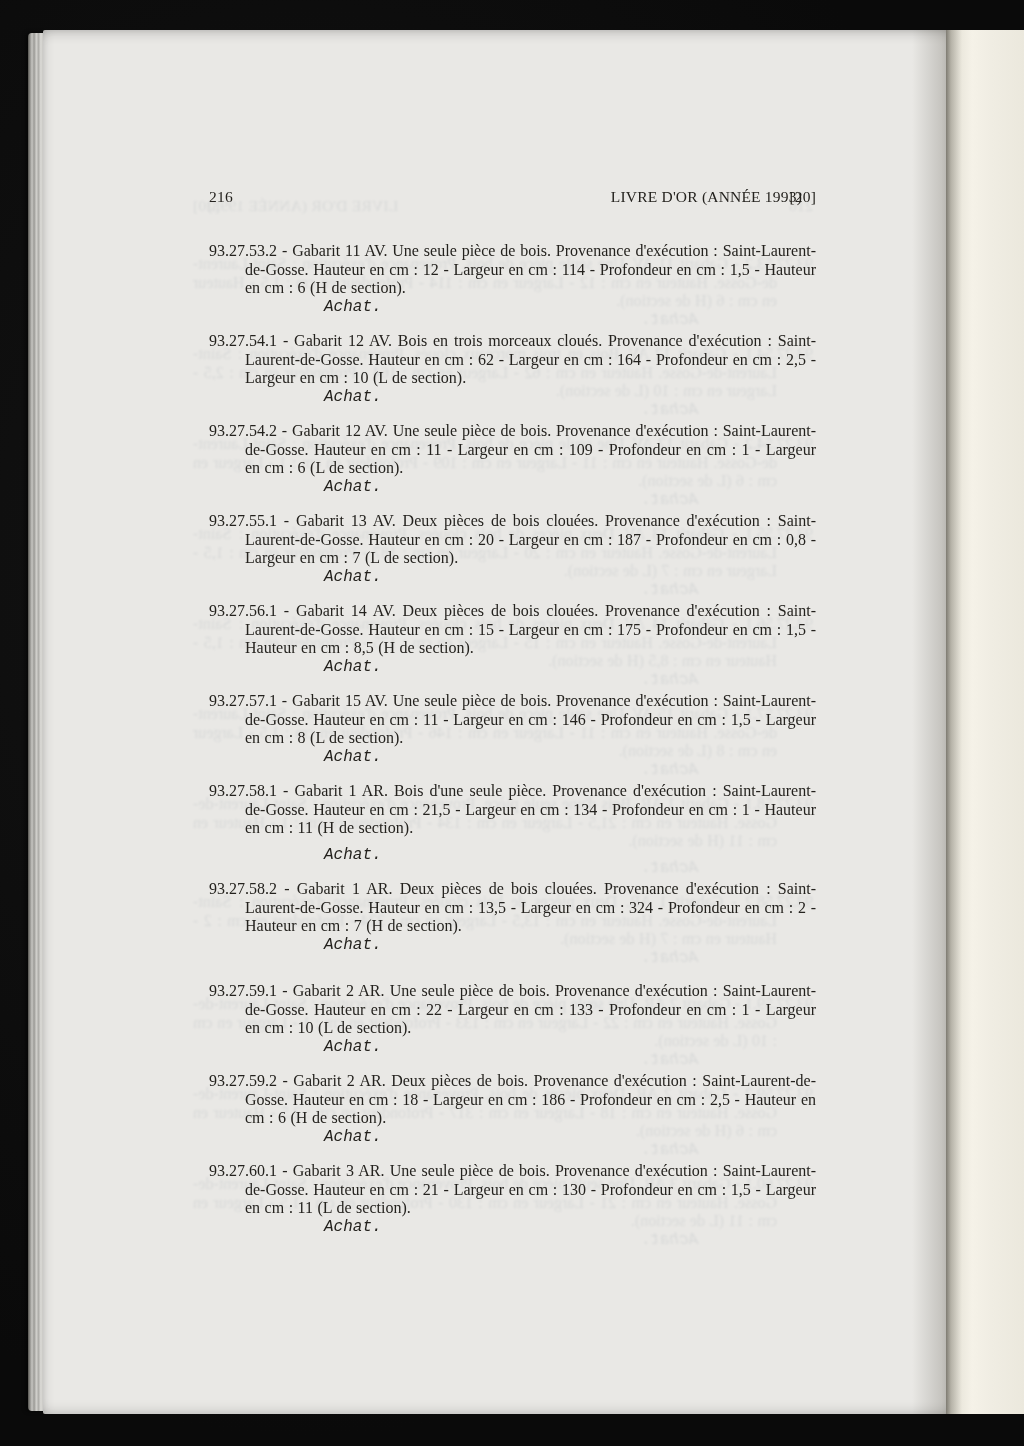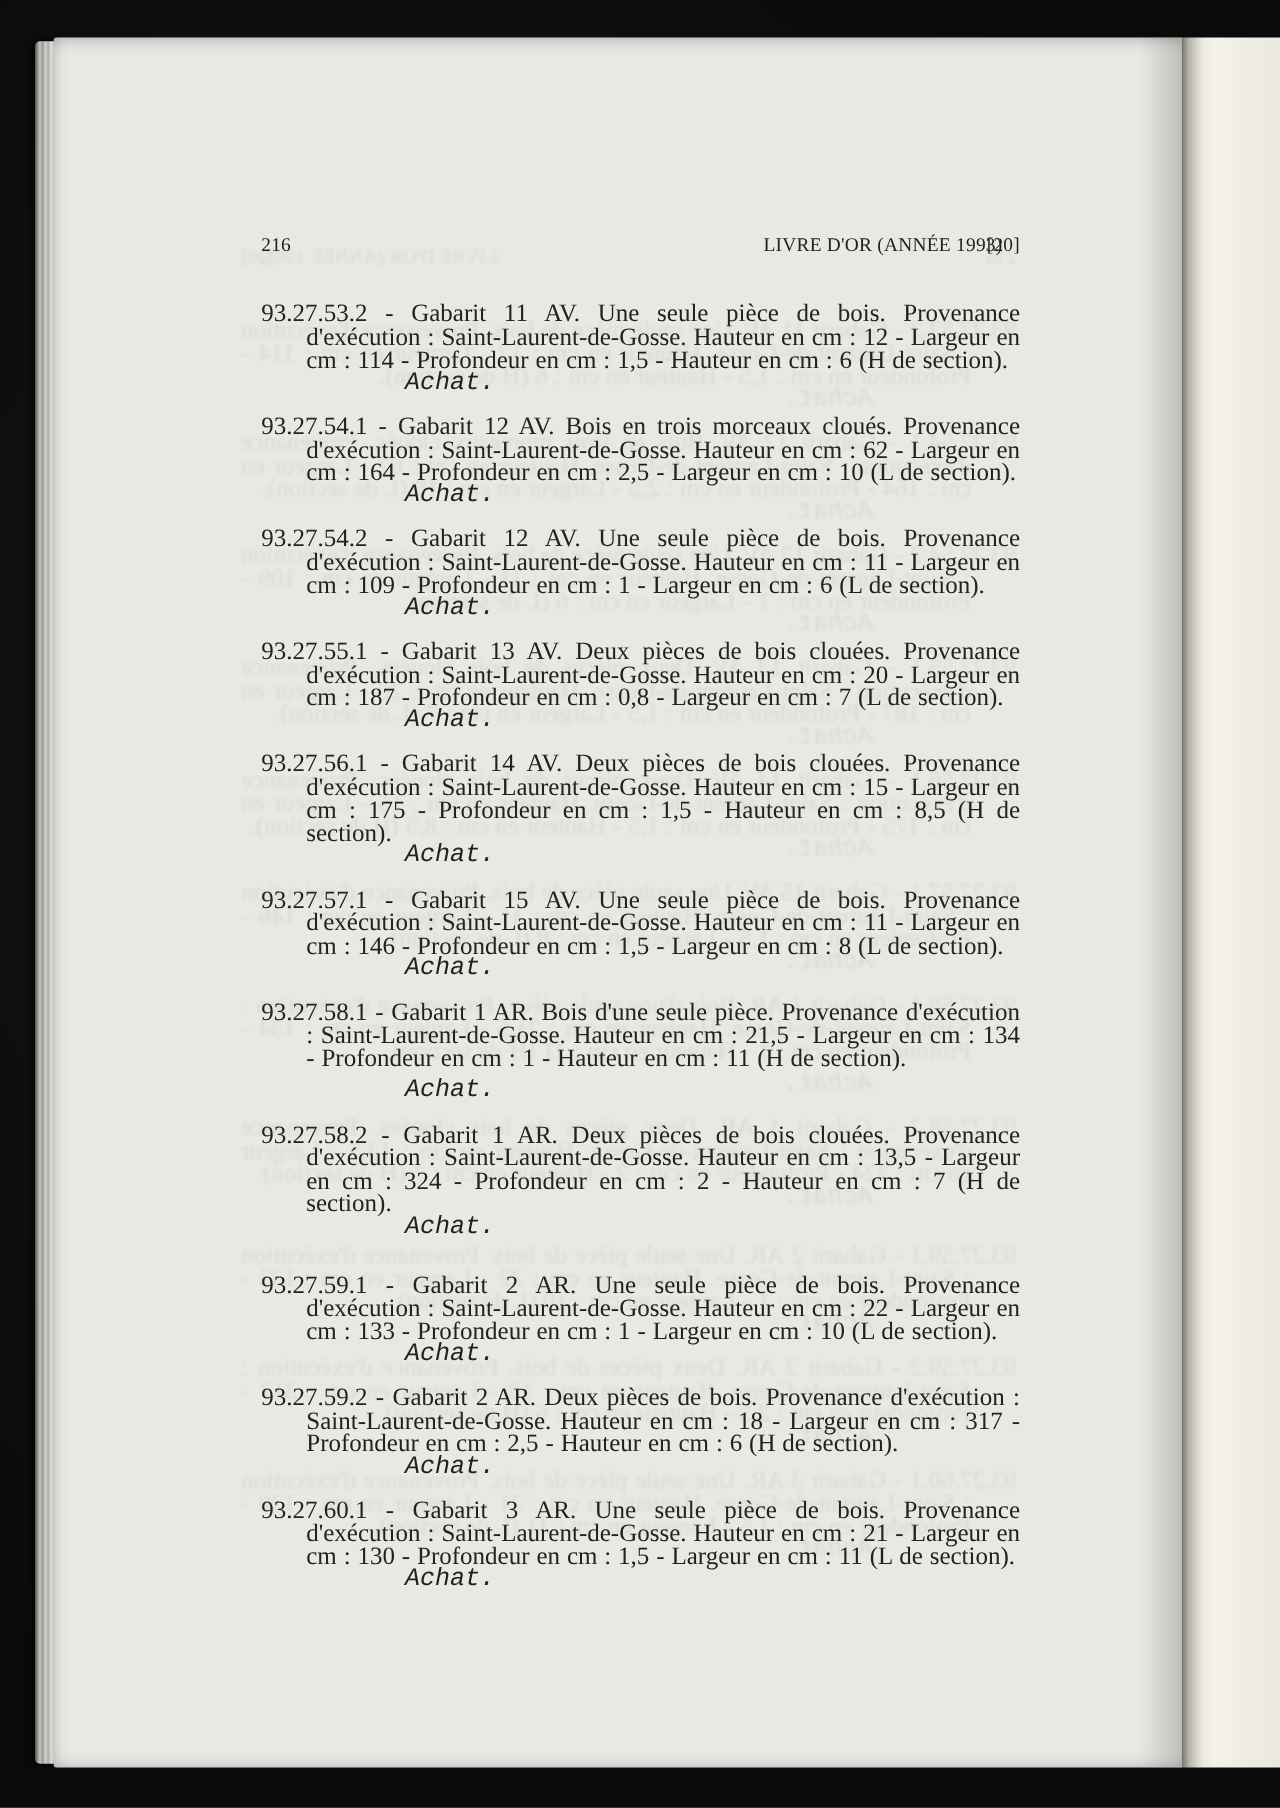--- a/index.html
+++ b/index.html
@@ -82,21 +82,21 @@
     letter-spacing: 0.2px;
   }
   .running-head .title {
     position: absolute;
     left: 0; right: 14px;
     text-align: right;
   }
   .running-head .folio, .running-head .colref { position: relative; }
   .entries {
     margin-top: 36px;
-    font-size: 20px;
+    font-size: 16px;
     line-height: 18.5px;
   }
   .entry { margin: 0 0 16px 0; }
   .entry-text {
     margin: 0;
     padding-left: 36px;
     text-indent: -36px;
     text-align: justify;
     word-spacing: 0.5px;
   }
@@ -244,21 +244,21 @@
     <p class="entry-text"><span class="entry-id">93.27.58.2</span><span class="entry-sep"> - </span><span class="entry-desc">Gabarit 1 AR. Deux pièces de bois clouées. Provenance d'exécution : Saint-Laurent-de-Gosse. Hauteur en cm : 13,5 - Largeur en cm : 324 - Profondeur en cm : 2 - Hauteur en cm : 7 (H de section).</span></p>
     <p class="entry-achat">Achat.</p>
   </div>
 
   <div class="entry">
     <p class="entry-text"><span class="entry-id">93.27.59.1</span><span class="entry-sep"> - </span><span class="entry-desc">Gabarit 2 AR. Une seule pièce de bois. Provenance d'exécution : Saint-Laurent-de-Gosse. Hauteur en cm : 22 - Largeur en cm : 133 - Profondeur en cm : 1 - Largeur en cm : 10 (L de section).</span></p>
     <p class="entry-achat">Achat.</p>
   </div>
 
   <div class="entry">
-    <p class="entry-text"><span class="entry-id">93.27.59.2</span><span class="entry-sep"> - </span><span class="entry-desc">Gabarit 2 AR. Deux pièces de bois. Provenance d'exécution : Saint-Laurent-de-Gosse. Hauteur en cm : 18 - Largeur en cm : 317 - Profondeur en cm : 2,5 - Hauteur en cm : 6 (H de section).</span></p>
+    <p class="entry-text"><span class="entry-id">93.27.59.2</span><span class="entry-sep"> - </span><span class="entry-desc">Gabarit 2 AR. Deux pièces de bois. Provenance d'exécution : Saint-Laurent-de-Gosse. Hauteur en cm : 18 - Largeur en cm : 186 - Profondeur en cm : 2,5 - Hauteur en cm : 6 (H de section).</span></p>
     <p class="entry-achat">Achat.</p>
   </div>
 
   <div class="entry">
     <p class="entry-text"><span class="entry-id">93.27.60.1</span><span class="entry-sep"> - </span><span class="entry-desc">Gabarit 3 AR. Une seule pièce de bois. Provenance d'exécution : Saint-Laurent-de-Gosse. Hauteur en cm : 21 - Largeur en cm : 130 - Profondeur en cm : 1,5 - Largeur en cm : 11 (L de section).</span></p>
     <p class="entry-achat">Achat.</p>
   </div>
 </div>
     </div>
   </div>

